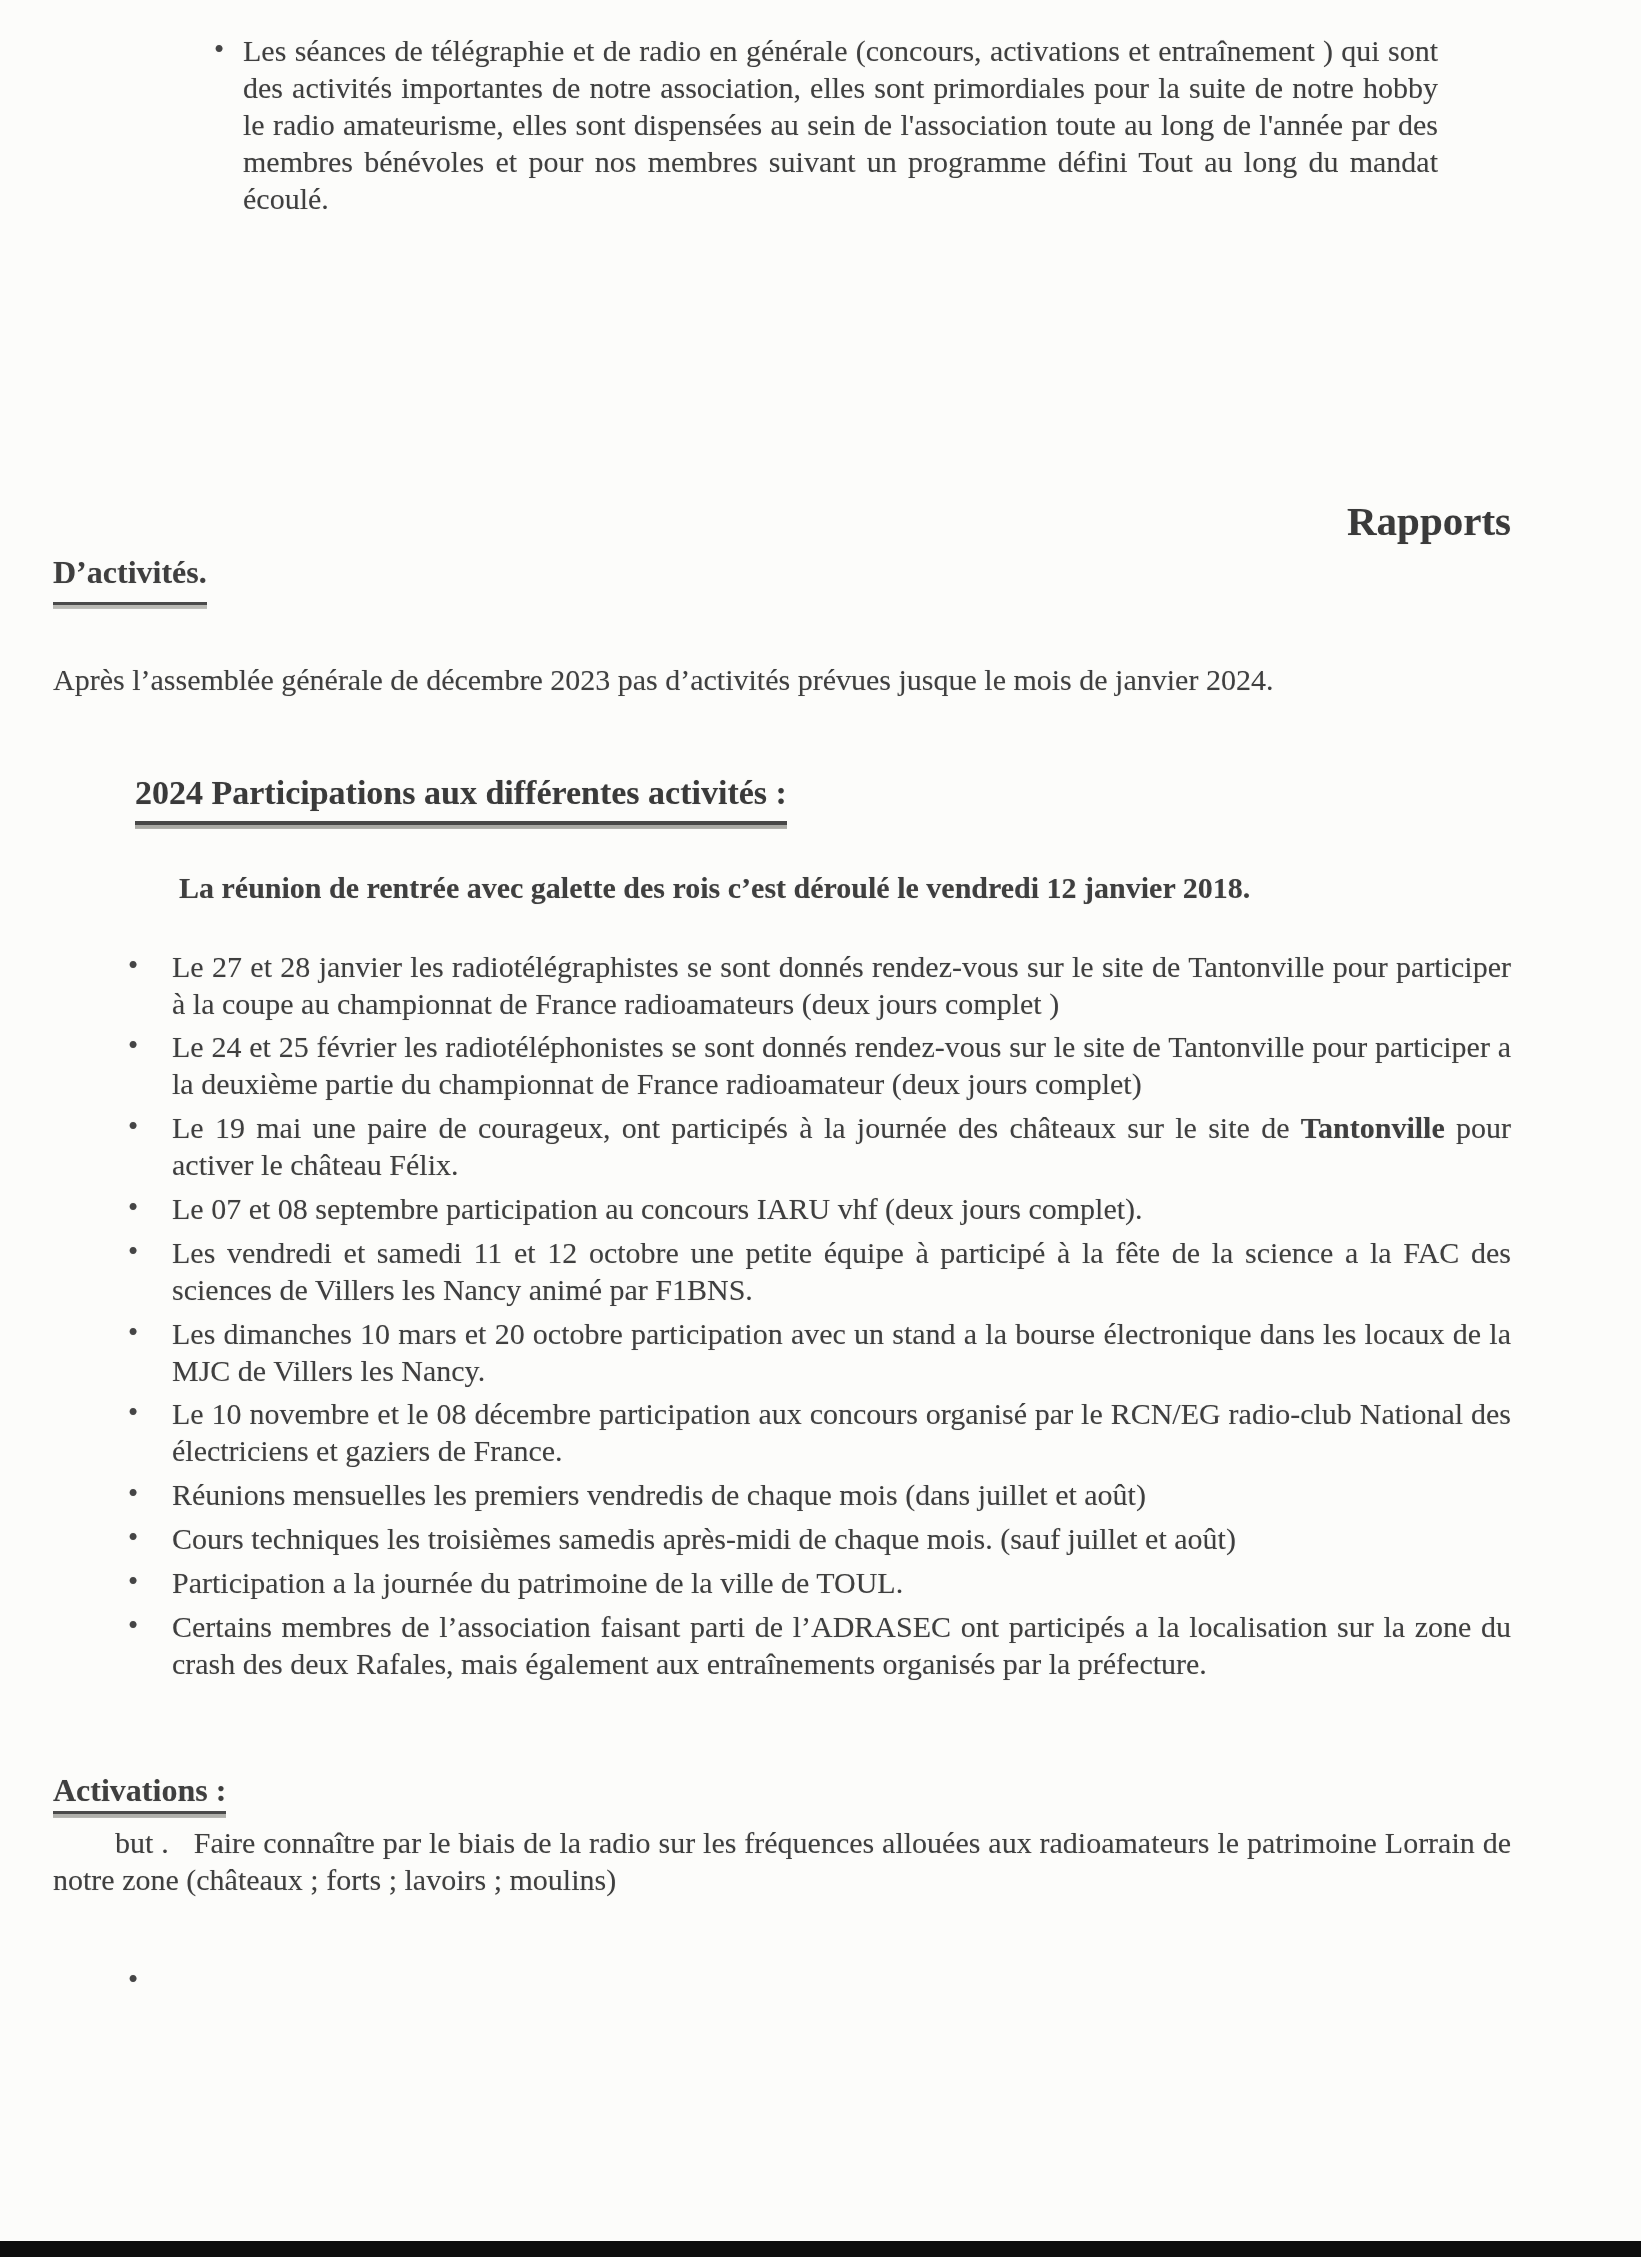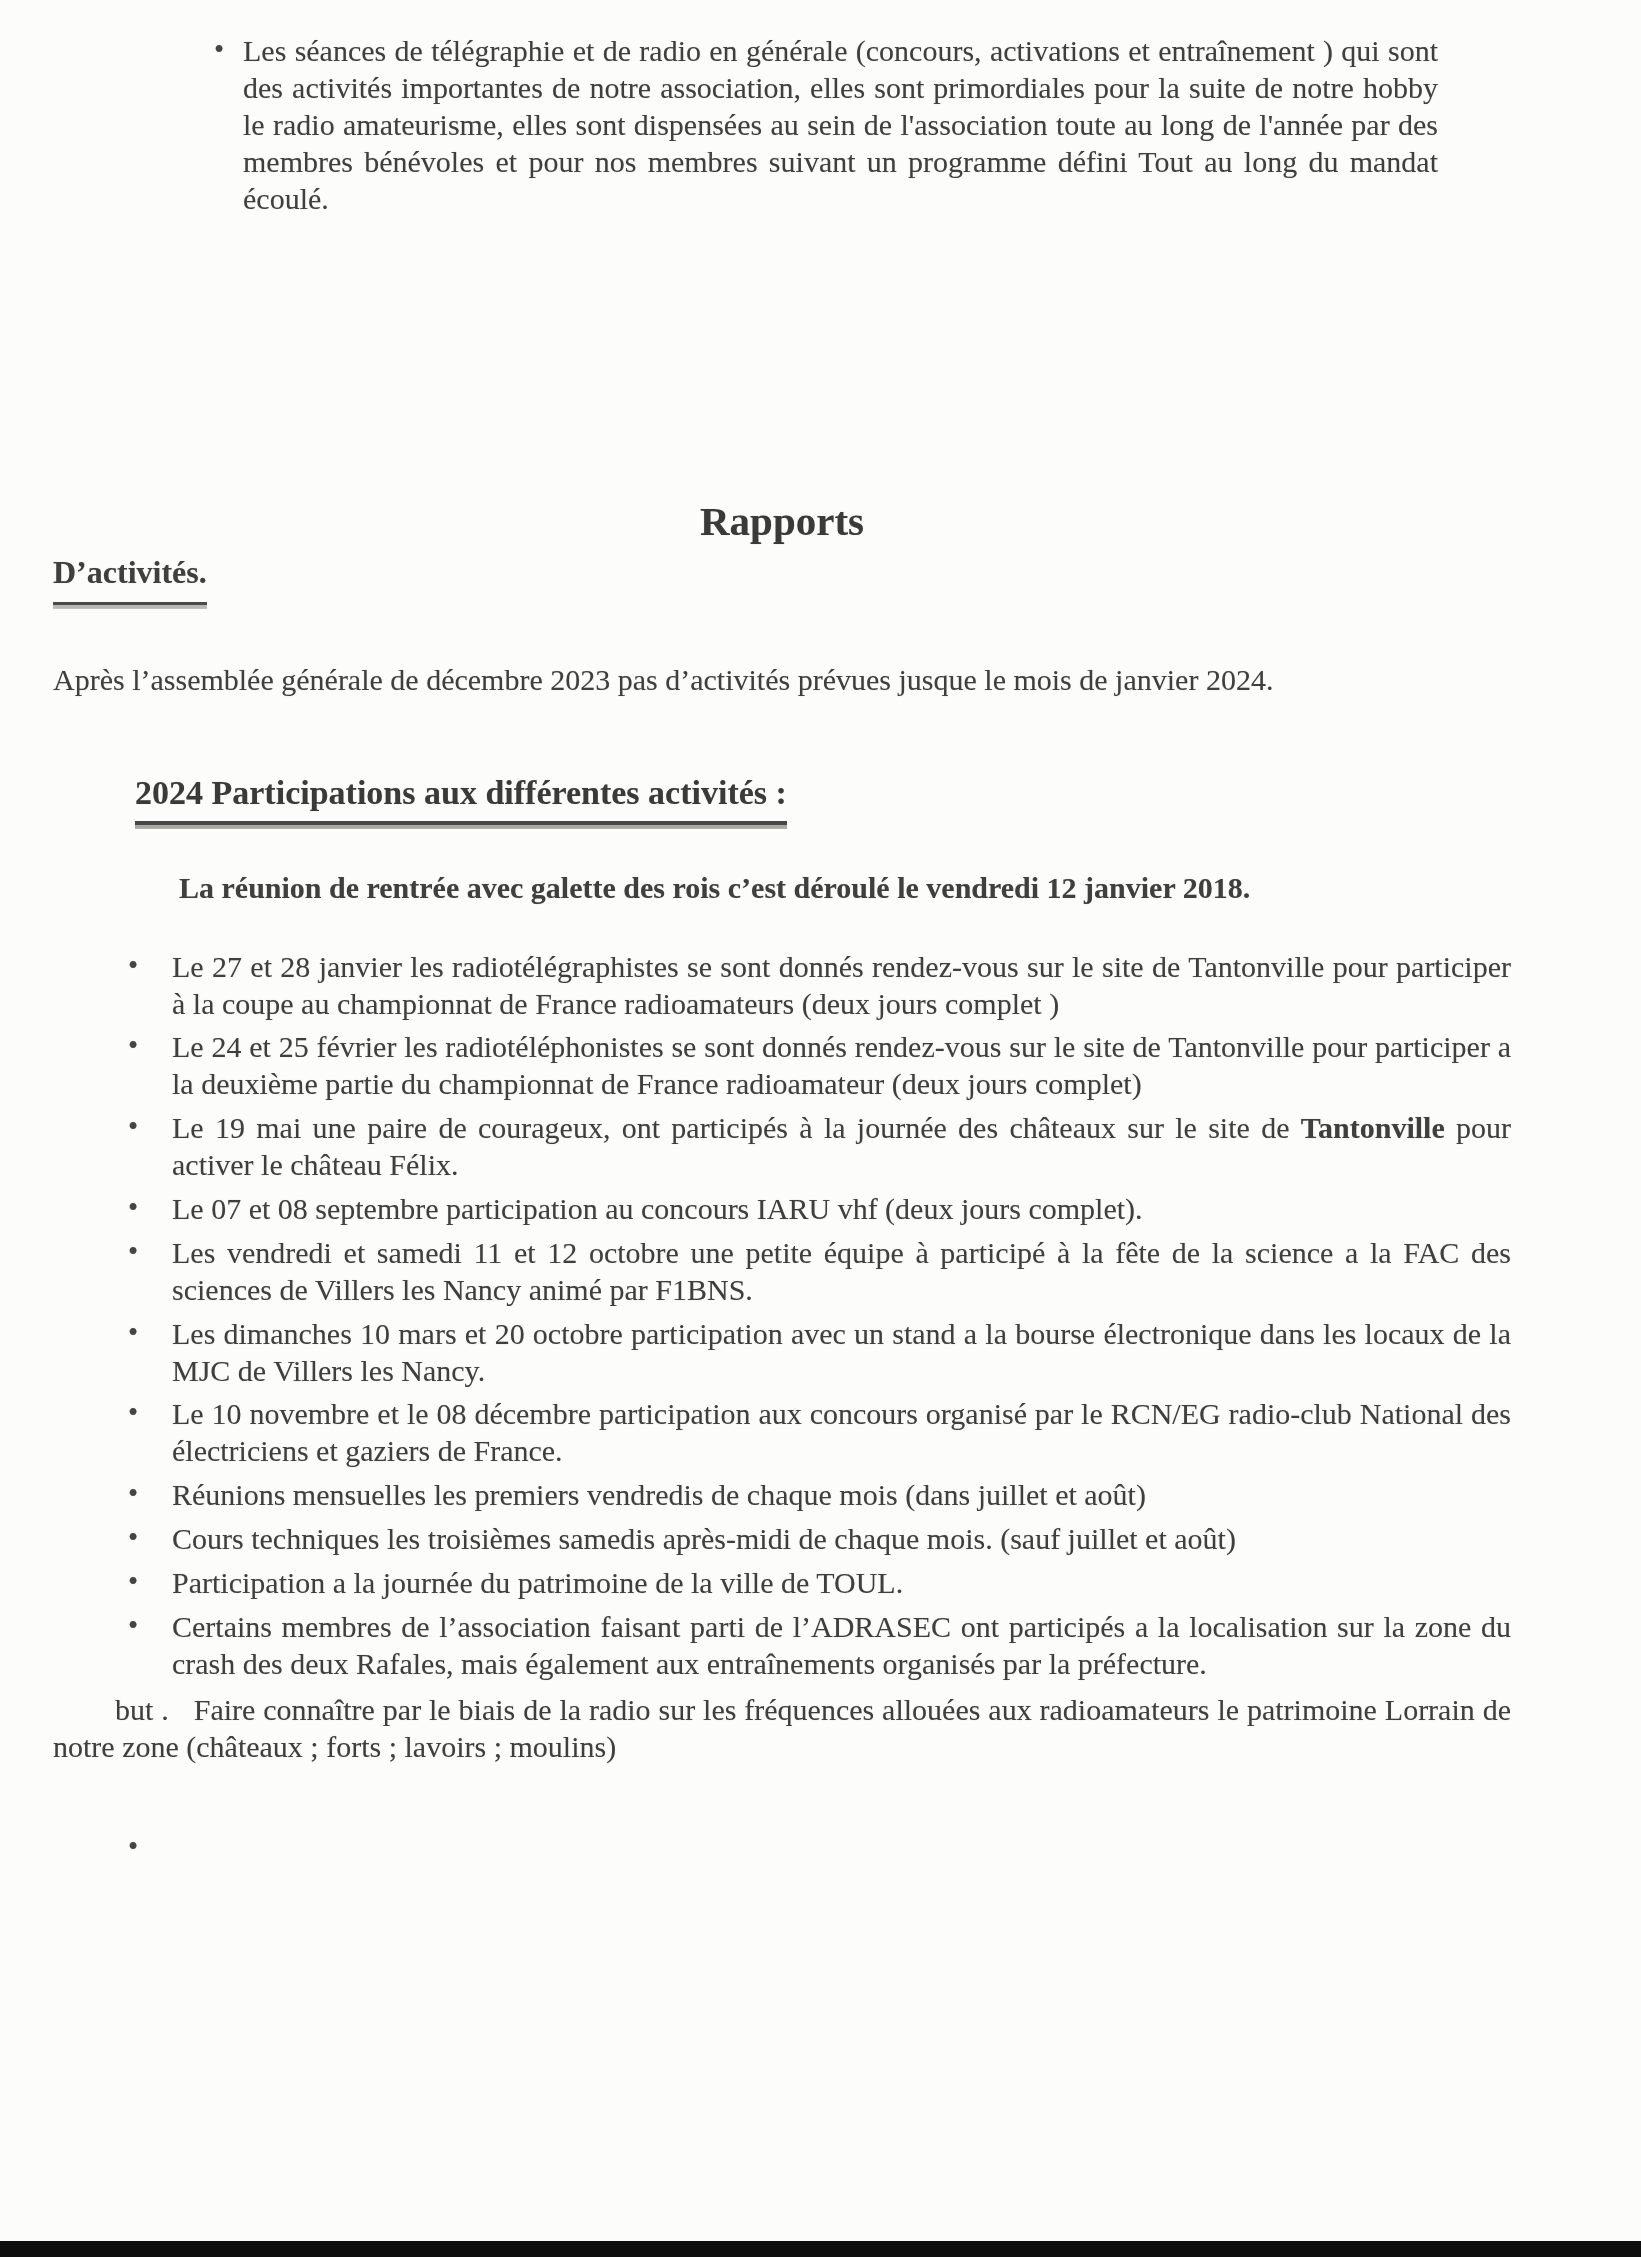--- a/index.html
+++ b/index.html
@@ -21,21 +21,21 @@
   }
   ul{list-style:none;margin:0;padding:0;}
   li{position:relative;text-align:justify;}
   .bullet{position:absolute;left:0;top:-1px;font-size:29px;color:#454545;}
   
   .intro-list{margin:32px 203px 0 214px;}
   .intro-list li{padding-left:29px;}
   
   .h-rapports{
     margin:282px 130px 0 53px;
-    text-align:center;
+    text-align:right;
     font-size:41px;line-height:44px;
     font-weight:bold;color:#3a3a3a;
   }
   .h-dactivites{margin:9.7px 130px 0 53px;font-size:32px;line-height:39px;font-weight:bold;}
   .h-dactivites .u{border-bottom:3.9px solid #4a4a4a;box-shadow:0 3.9px 0 #b9b9b4;padding-bottom:10px;display:inline-block;}
   .p-intro{margin:56px 130px 12px 53px;text-align:justify;}
   .h-participations{margin:71px 130px 0 135px;font-size:34px;line-height:48px;font-weight:bold;color:#3a3a3a;}
   .h-participations .u{border-bottom:4.8px solid #474747;box-shadow:0 3.9px 0 #a9a9a4;padding-bottom:3.9px;display:inline-block;}
   .p-reunion{margin:44px 111px 0 179px;font-weight:bold;}
   
@@ -120,20 +120,23 @@
     <li>
       <span class="bullet">•</span>
       <span>Participation a la journée du patrimoine de la ville de TOUL.</span>
     </li>
     <li>
       <span class="bullet">•</span>
       <span>Certains membres de l’association faisant parti de l’ADRASEC ont participés a la localisation sur la zone du crash des deux Rafales, mais également aux entraînements organisés par la préfecture.</span>
     </li>
   </ul>
 
+  <div class="h-activations">
+    <span class="u">Activations :</span>
+  </div>
 
   <p class="p-but">
     <span class="but-label">but .</span><span>Faire connaître par le biais de la radio sur les fréquences allouées aux radioamateurs le patrimoine Lorrain de notre zone (châteaux ; forts ; lavoirs ; moulins)</span>
   </p>
 
   <ul class="final-list">
     <li>
       <span class="bullet">•</span>
     </li>
   </ul>

